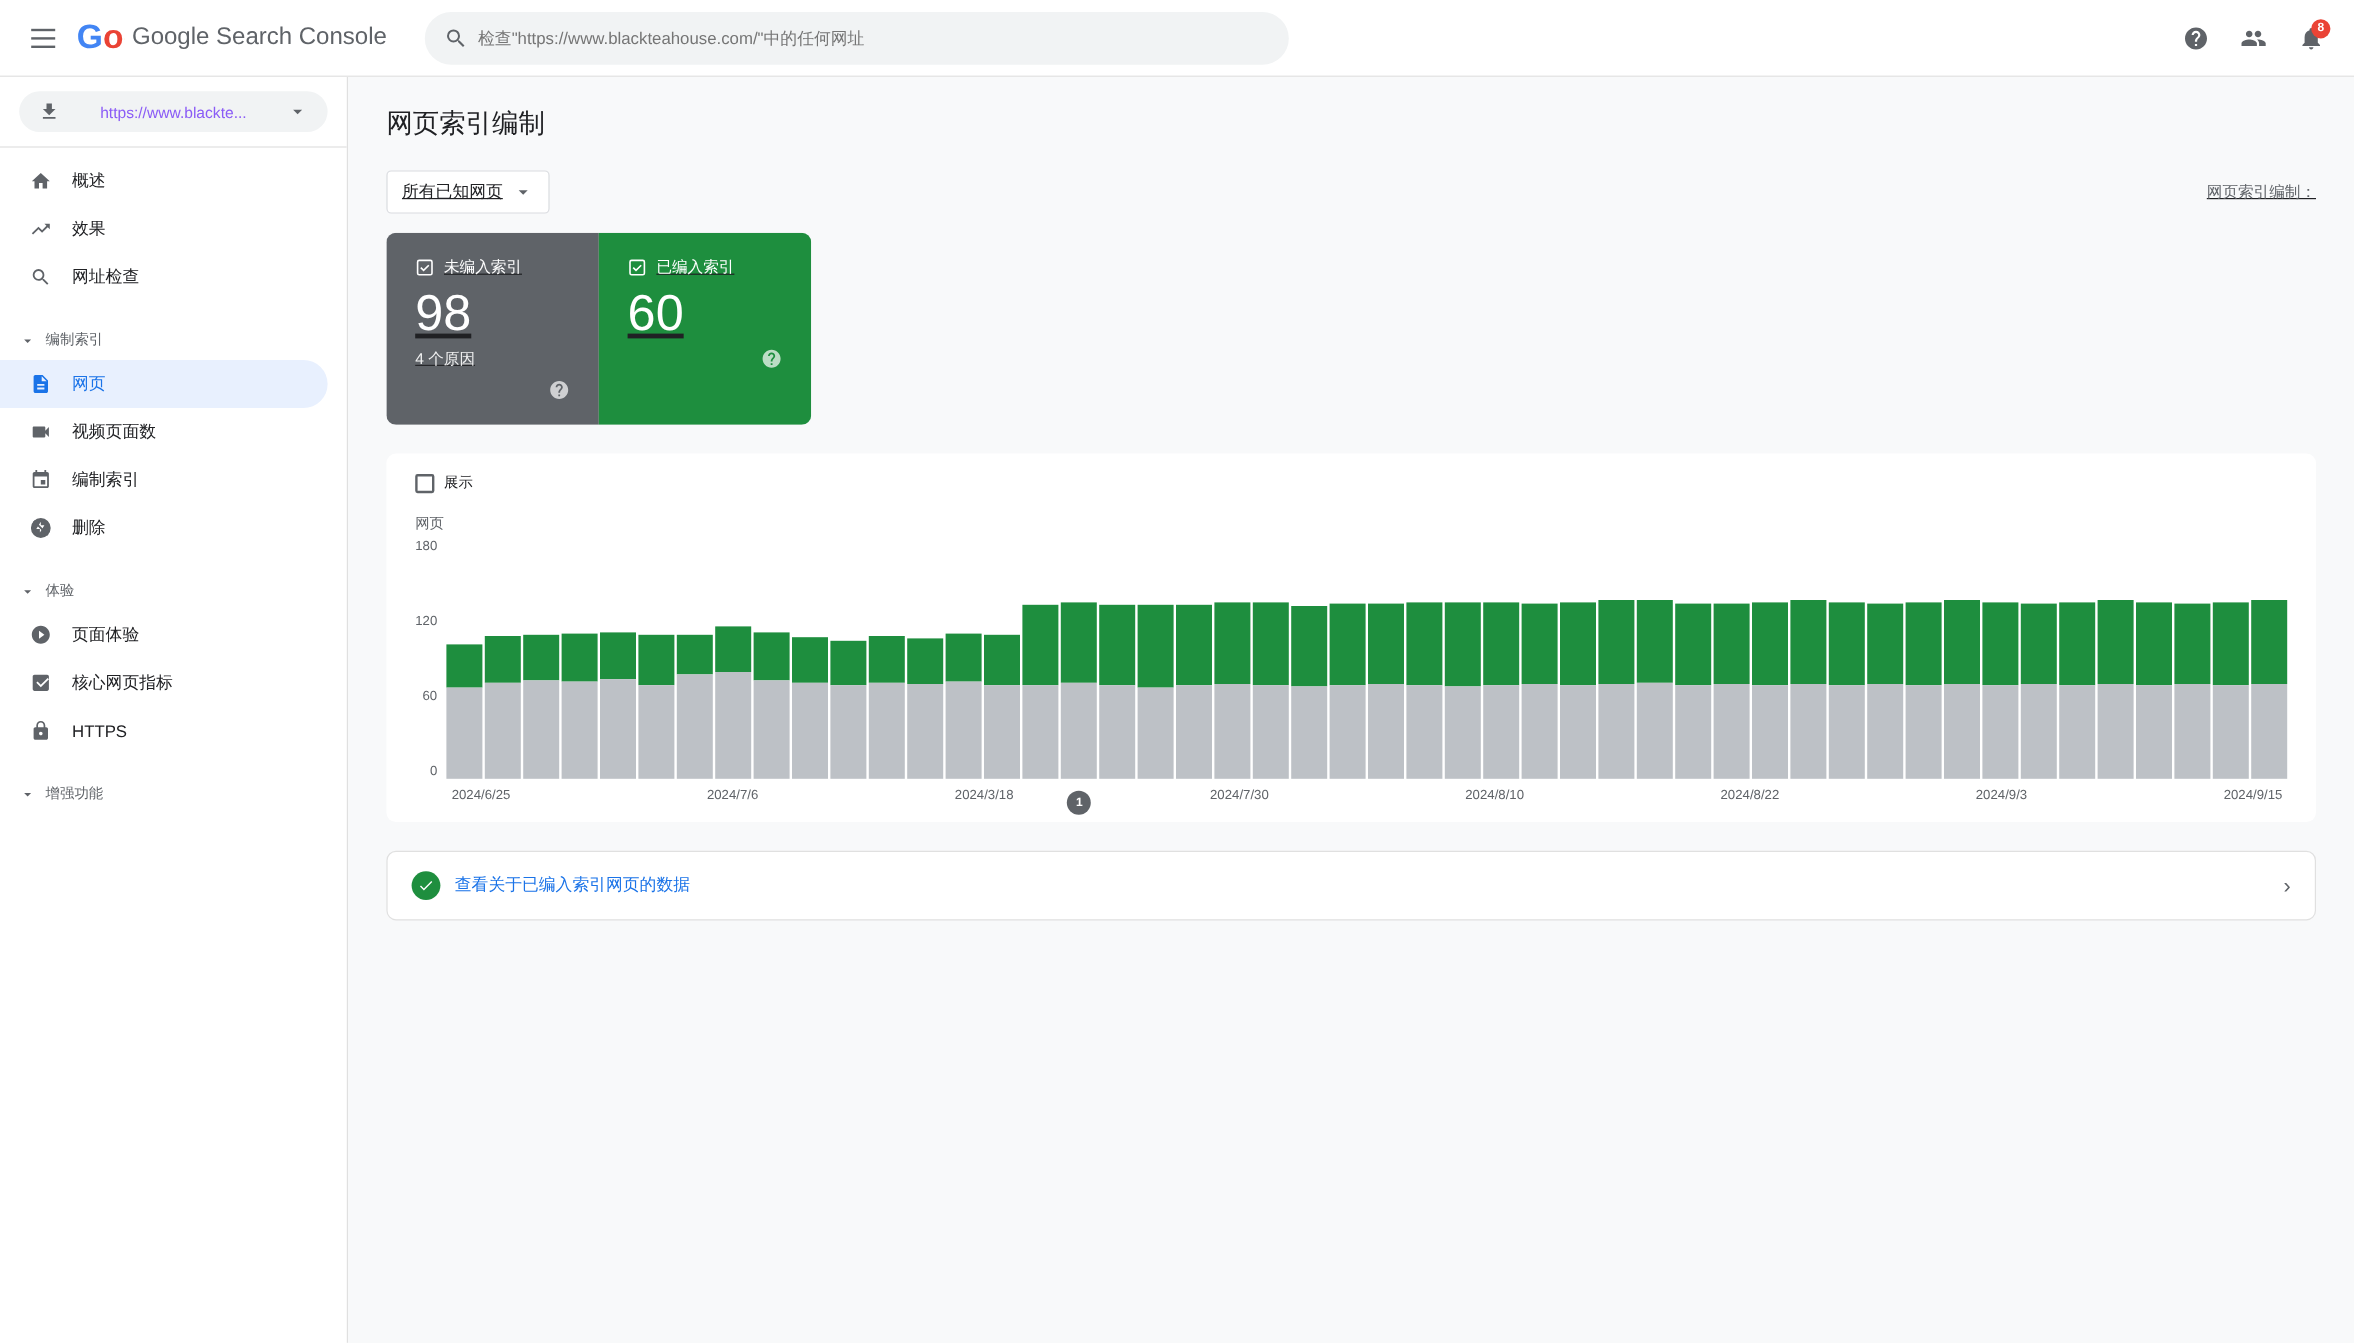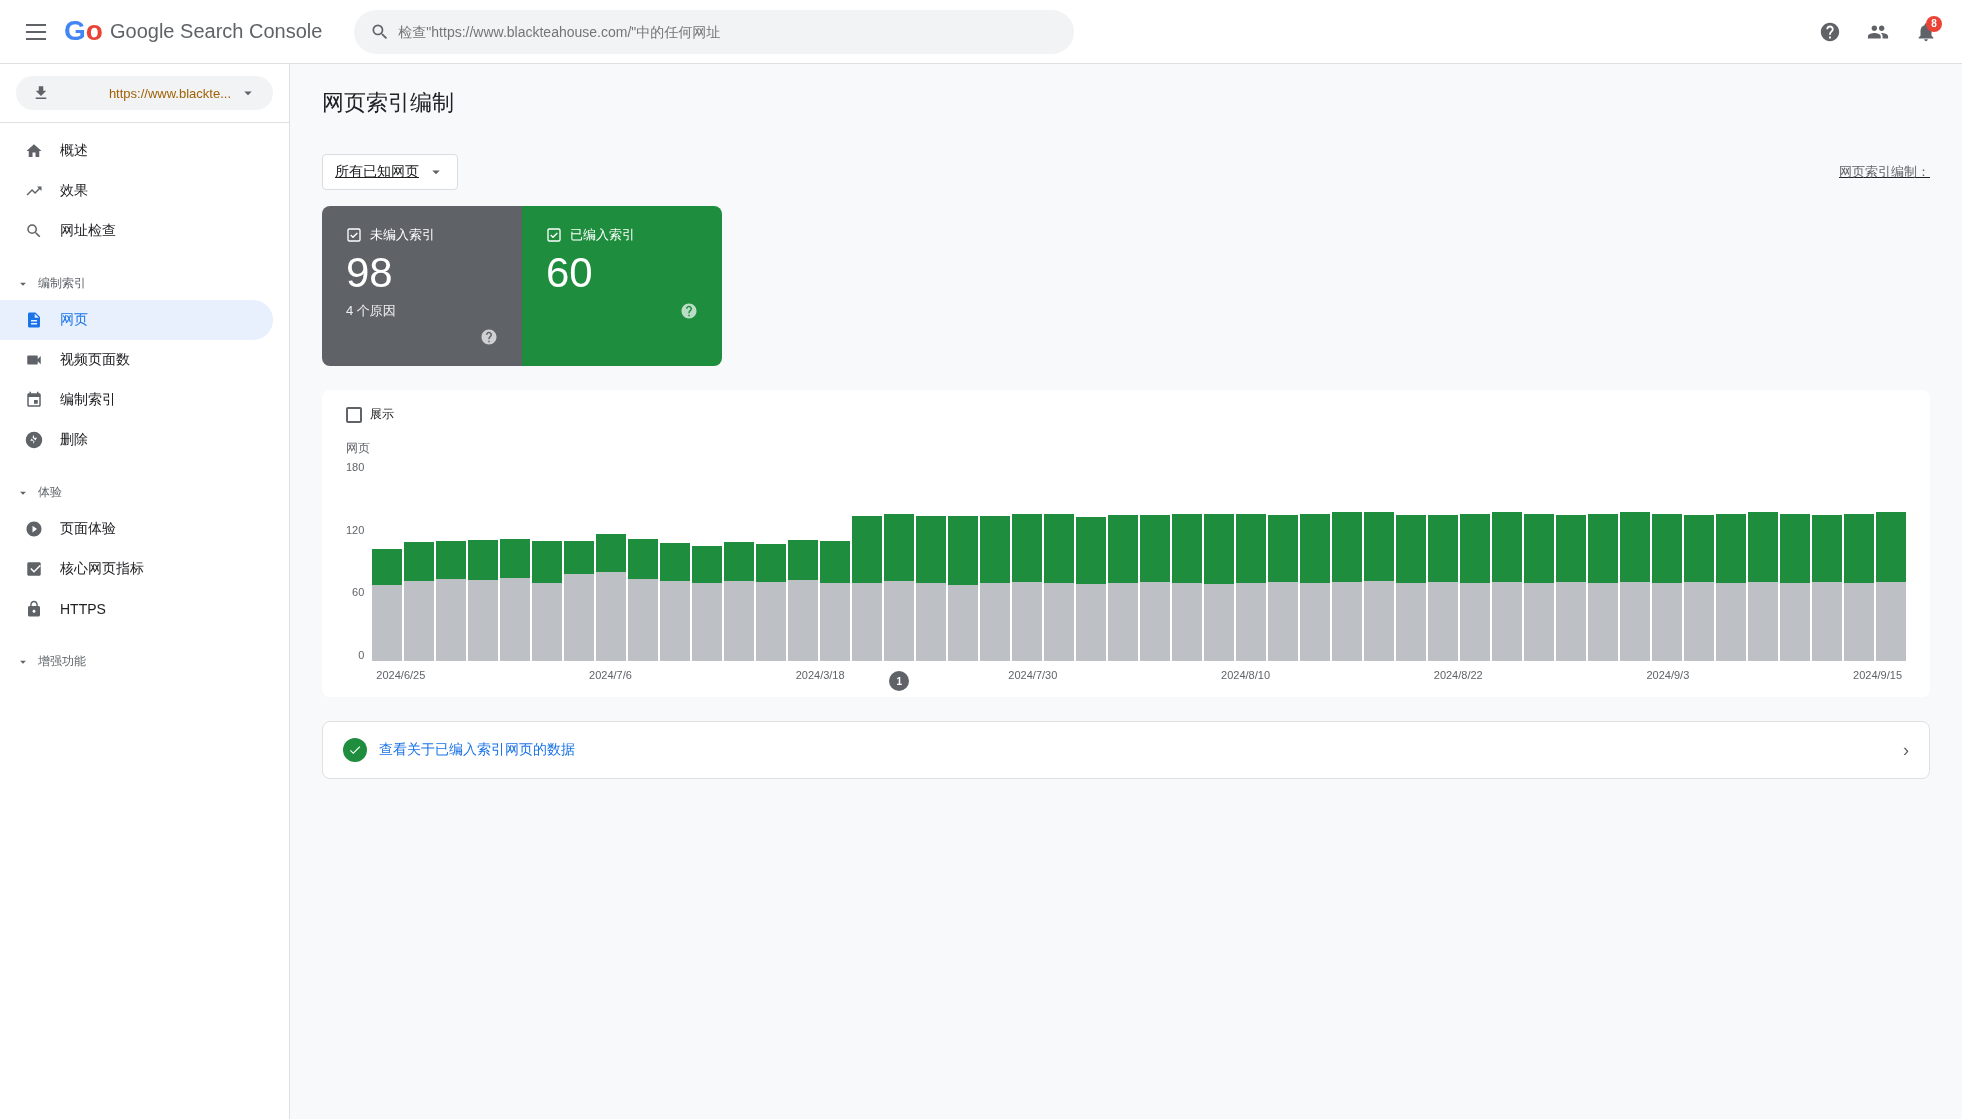--- a/index.html
+++ b/index.html
@@ -89,21 +89,21 @@
     .property-selector {
       padding: 12px 16px;
       border-bottom: 1px solid #e0e0e0;
     }
     .property-btn {
       display: flex; align-items: center; gap: 8px;
       background: #f1f3f4; border-radius: 24px;
       padding: 8px 16px; cursor: pointer; border: none;
       width: 100%;
     }
-    .property-btn-text { font-size: 13px; color: #a16207; flex: 1; text-align: right; overflow: hidden; text-overflow: ellipsis; white-space: nowrap; }
+    .property-btn-text { font-size: 13px; color: #8b5cf6; flex: 1; text-align: center; overflow: hidden; text-overflow: ellipsis; white-space: nowrap; }
 
     .nav-section { padding: 8px 0; }
     .nav-section-label {
       display: flex; align-items: center; gap: 8px;
       padding: 8px 16px; font-size: 12px; color: #5f6368; cursor: pointer;
     }
     .nav-item {
       display: flex; align-items: center; gap: 16px;
       padding: 10px 16px 10px 24px;
       cursor: pointer; border-radius: 0 24px 24px 0;
@@ -117,21 +117,21 @@
     .main {
       margin-left: 290px;
       flex: 1;
       padding: 24px 32px;
       min-height: calc(100vh - 64px);
       background: #f8f9fa;
     }
 
     .page-header {
       display: flex; align-items: center; justify-content: space-between;
-      margin-bottom: 36px;
+      margin-bottom: 24px;
       text-align: right;
     }
     .page-title { font-size: 22px; font-weight: 400; color: #202124; }
 
     .filter-bar {
       display: flex; align-items: center; justify-content: space-between;
       margin-bottom: 16px;
       text-decoration: underline;
     }
     .filter-dropdown {
@@ -141,21 +141,22 @@
     }
 
     .last-updated { font-size: 13px; color: #5f6368; }
 
     
     .stats-container {
       display: flex;
       border-radius: 8px;
       overflow: hidden;
       margin-bottom: 24px;
-      width: 400px;
+      width: 354px;
+      text-decoration: underline;
     }
     .stat-card {
       flex: 1;
       padding: 20px 24px;
       color: #fff;
     }
     .stat-card.not-indexed { background: #5f6368; }
     .stat-card.indexed { background: #1e8e3e; }
     .stat-card-header {
       display: flex; align-items: center; gap: 8px; margin-bottom: 8px;

